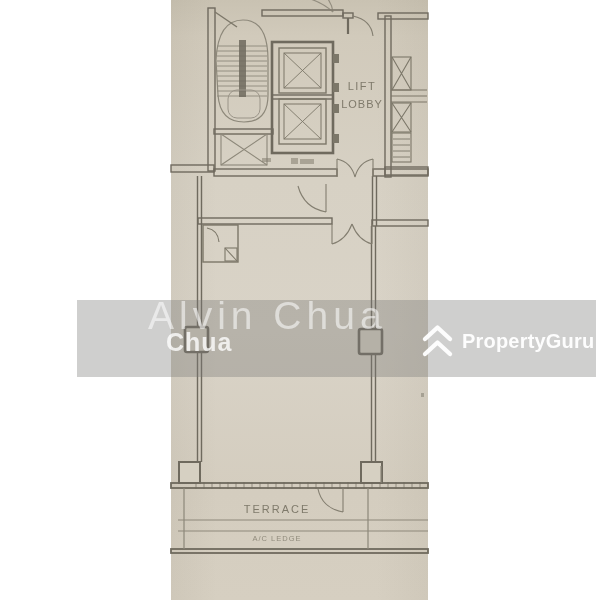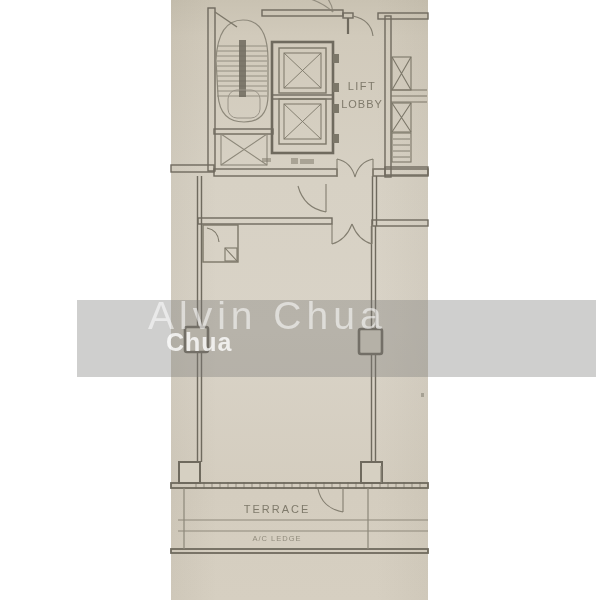--- a/index.html
+++ b/index.html
@@ -153,15 +153,24 @@
       <text x="362" y="90" font-size="11" letter-spacing="1.5">LIFT</text>
       <text x="362" y="108" font-size="11" letter-spacing="1">LOBBY</text>
       <text x="277" y="513" font-size="11" letter-spacing="2">TERRACE</text>
       <text x="277" y="541" font-size="7.5" letter-spacing="1" opacity="0.8">A/C LEDGE</text>
     </g>
   </svg>
 
   <div id="wm-band">
     <div class="wm-big">Alvin Chua</div>
     <div class="wm-small">Chua</div>
+    <div class="pg-logo">
+      <svg width="33" height="34" viewBox="0 0 33 34">
+        <g fill="none" stroke="rgba(255,255,255,0.95)" stroke-width="4.4" stroke-linecap="round" stroke-linejoin="round">
+          <path d="M4 15 L16.5 3.5 L29 15"></path>
+          <path d="M4 30 L16.5 18.5 L29 30"></path>
+        </g>
+      </svg>
+      <span class="pg-text">PropertyGuru</span>
+    </div>
   </div>
 
 </div>
 
 </body></html>

